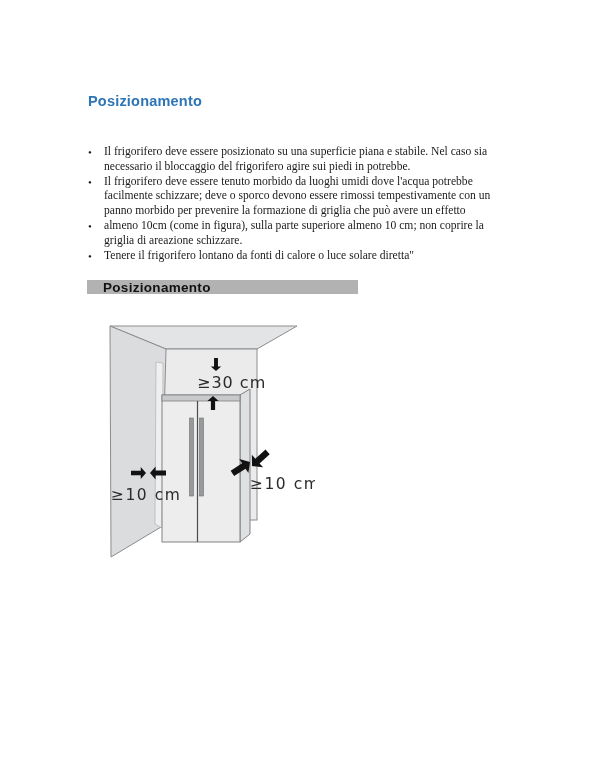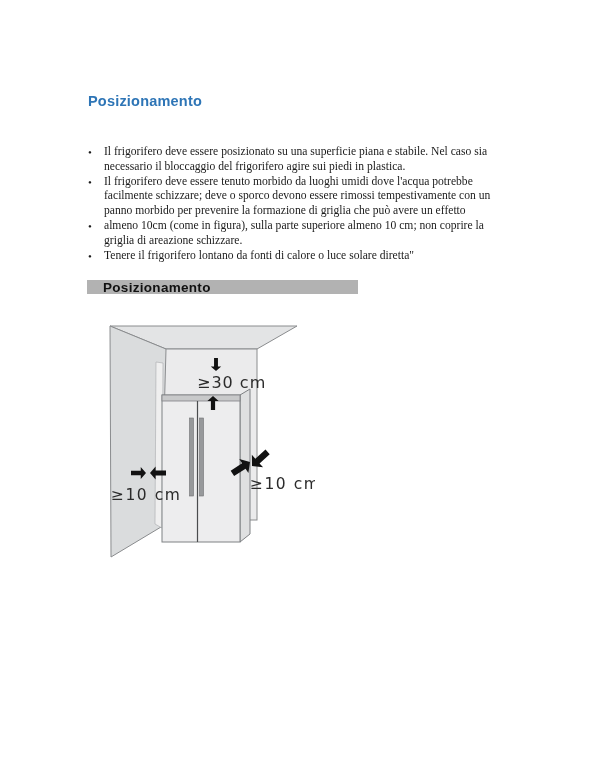--- a/index.html
+++ b/index.html
@@ -49,21 +49,21 @@
 <div class="page">
 
   <div class="heading">Posizionamento</div>
 
   <div class="bullets">
 
     <div class="bullet">
       <div class="marker"></div>
       <div class="text">
         <div class="line">Il frigorifero deve essere posizionato su una superficie piana e stabile. Nel caso sia</div>
-        <div class="line">necessario il bloccaggio del frigorifero agire sui piedi in plastica.</div>
+        <div class="line">necessario il bloccaggio del frigorifero agire sui piedi in potrebbe.</div>
       </div>
     </div>
 
     <div class="bullet">
       <div class="marker"></div>
       <div class="text">
         <div class="line">Il frigorifero deve essere tenuto morbido da luoghi umidi dove l'acqua potrebbe</div>
         <div class="line">facilmente schizzare; deve o sporco devono essere rimossi tempestivamente con un</div>
         <div class="line">panno morbido per prevenire la formazione di griglia che può avere un effetto</div>
       </div>

